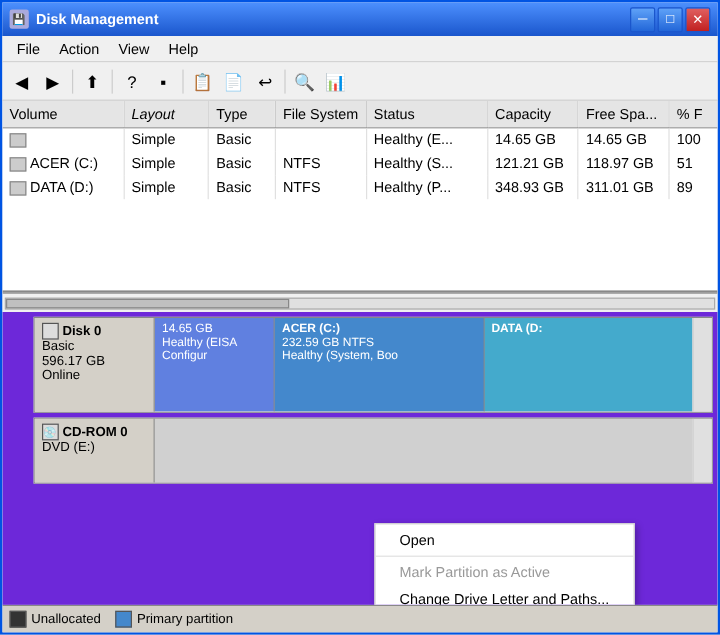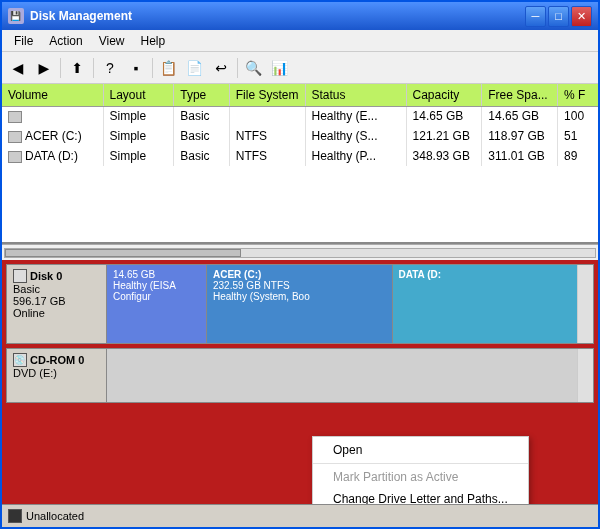--- a/index.html
+++ b/index.html
@@ -144,21 +144,21 @@
       overflow-x: auto;
     }
 
     .disk-table {
       width: 100%;
       border-collapse: collapse;
       table-layout: fixed;
     }
 
     .disk-table th {
-      background: #bef264;
+      background: #e5e5e5;
       border-right: 1px solid #ccc;
       border-bottom: 1px solid #999;
       text-align: left;
       padding: 3px 6px;
       font-weight: normal;
       white-space: nowrap;
       height: 22px;
       position: sticky;
       top: 0;
     }
@@ -173,34 +173,35 @@
       white-space: nowrap;
       height: 20px;
       vertical-align: middle;
     }
 
     .disk-table td:last-child {
       border-right: none;
     }
 
     .col-volume { width: 100px; }
-    .col-layout { width: 70px; }
+    .col-layout { width: 70px; font-style: italic; }
     .col-type { width: 55px; }
     .col-fs { width: 75px; }
     .col-status { width: 100px; }
     .col-capacity { width: 75px; }
     .col-freespace { width: 75px; }
     .col-percent { width: 40px; }
 
     
     .disk-view {
       flex: 1;
-      background: #b91c1c;
+      background: #6d28d9;
       position: relative;
       overflow: hidden;
+      padding-left: 22px;
     }
 
     .disk-view-inner {
       display: flex;
       flex-direction: column;
       height: 100%;
       padding: 4px;
       gap: 4px;
     }
 
@@ -515,15 +516,19 @@
         <div class="ctx-item">Change Drive Letter and Paths...</div>
 
       </div>
     </div>
 
     <div class="legend">
       <div class="legend-item">
         <div class="legend-box unallocated"></div>
         <span>Unallocated</span>
       </div>
+      <div class="legend-item">
+        <div class="legend-box primary"></div>
+        <span>Primary partition</span>
+      </div>
     </div>
   </div>
 </div>
 
 </body></html>

